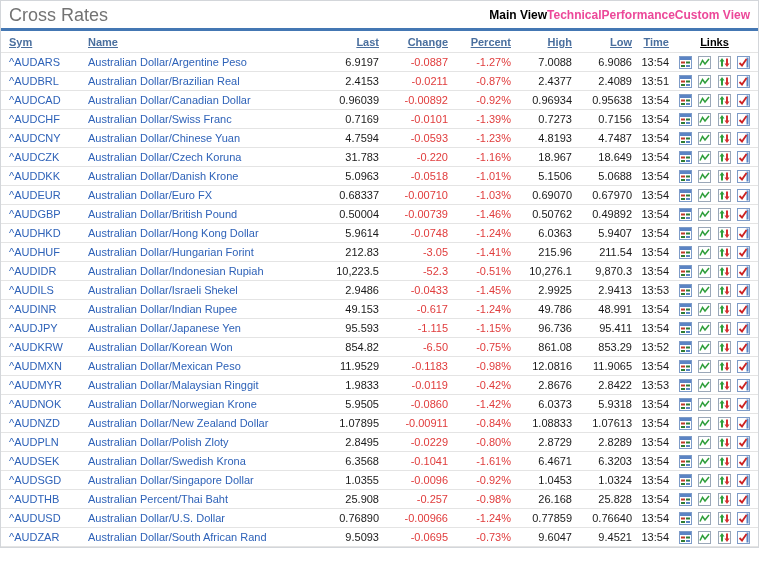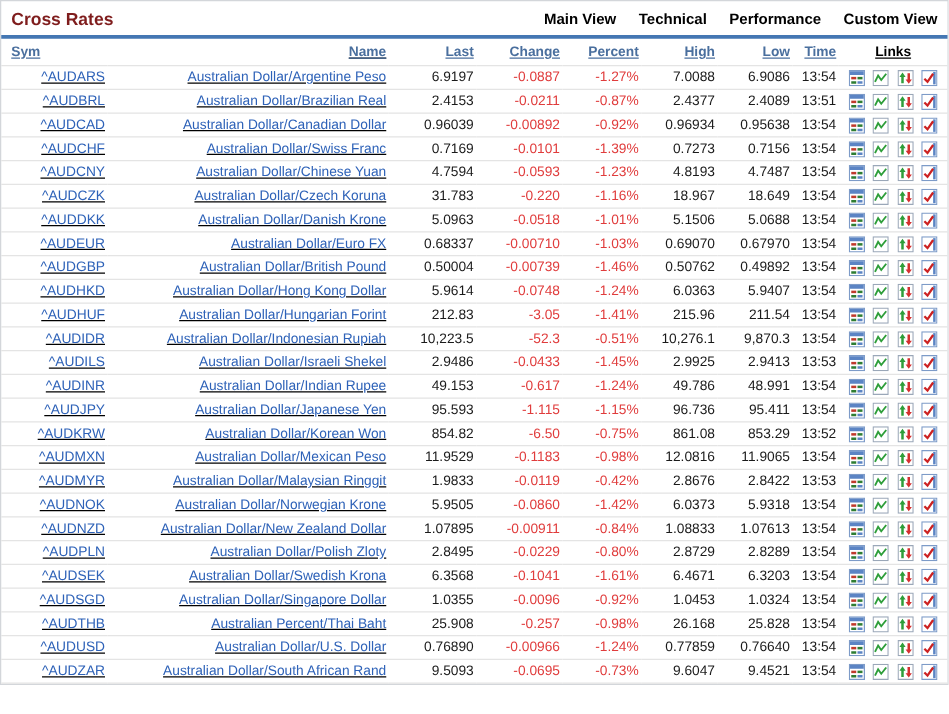--- a/index.html
+++ b/index.html
@@ -6,37 +6,37 @@
   body { width:759px; font-family:"Liberation Sans", sans-serif; }
   .widget {
     box-sizing:border-box; width:759px;
     border:1px solid #d3d6da; background:#fff;
   }
   
   .topbar {
     display:flex; align-items:center; justify-content:space-between;
     padding:4px 8px 3px 8px; height:20px;
   }
-  .title { font-size:14px; font-weight:bold; color:#7f1d1d; }
-  .views { display:flex; gap:18px; align-items:center; }
-  .view-tab { font-size:12px; font-weight:bold; color:#000000; text-decoration:none; cursor:pointer; }
+  .title { font-size:18px; font-weight:normal; color:#737373; }
+  .views { display:flex; align-items:center; }
+  .view-tab { font-size:12px; font-weight:bold; color:#ec4899; text-decoration:none; cursor:pointer; }
   .view-tab.active { color:#000; cursor:default; }
   .blue-rule { height:3px; background:#4477b3; }
   
   table { border-collapse:collapse; table-layout:fixed; width:757px; }
   col.c-sym{width:85px} col.c-name{width:225px} col.c-last{width:70px}
   col.c-chg{width:69px} col.c-pct{width:63px} col.c-high{width:61px}
   col.c-low{width:60px} col.c-time{width:37px} col.c-links{width:87px}
   th, td { font-size:11px; padding:3px 2px; white-space:nowrap; overflow:hidden; }
   thead th { font-weight:bold; padding-top:5px; padding-bottom:4px; }
   thead a { color:#4a6f9e; text-decoration:underline; cursor:pointer; }
   thead .links-h a { color:#000; }
   tbody tr { border-top:1px solid #e4e4e4;margin-top:19px; }
   tbody tr:last-child { border-bottom:1px solid #e4e4e4; }
-  .ta-l { text-align:right;text-decoration:underline; } .ta-r { text-align:right; } .ta-c { }
+  .ta-l { text-align:left; } .ta-r { text-align:right; } .ta-c { }
   td.sym { padding-left:8px; }
   th.sym-h { padding-left:8px; text-align:left;margin-top:12px; }
   a.lnk { color:#2e62b8; text-decoration:none; cursor:pointer; }
   td.num { color:#1a1a1a; }
   td.chg { color:#e03c3c; }
   td.links { text-align:center; padding:2px 0 1px 0; }
   .ic { display:inline-block; width:13px; height:13px; margin:0 1.5px; vertical-align:middle; cursor:pointer; }
   .ic svg { display:block; }
 </style>
 </head>

